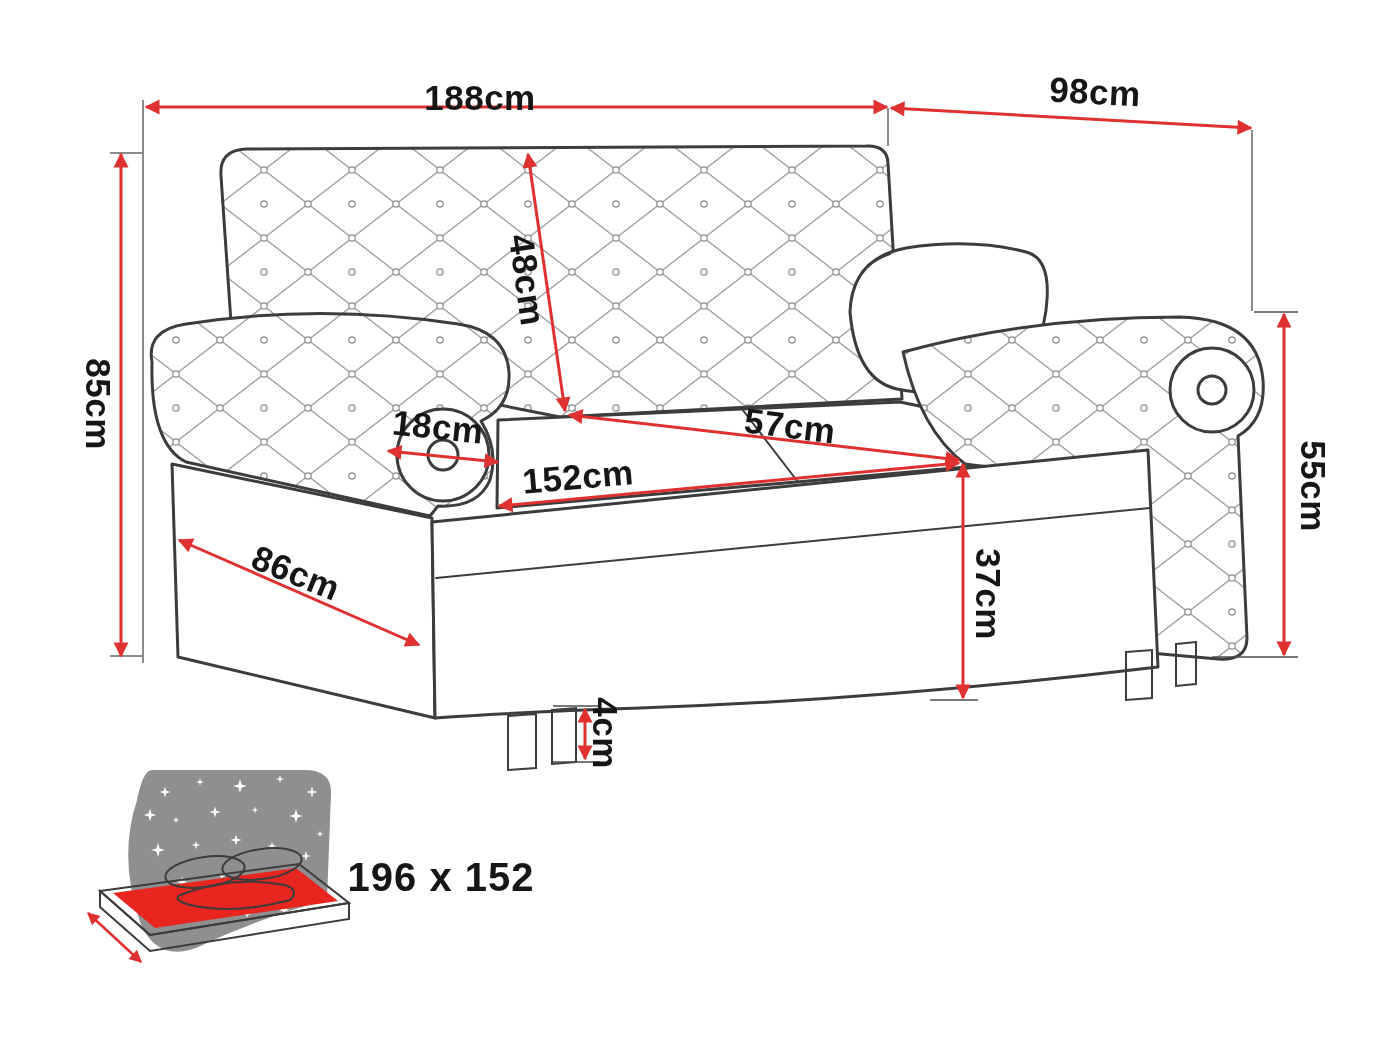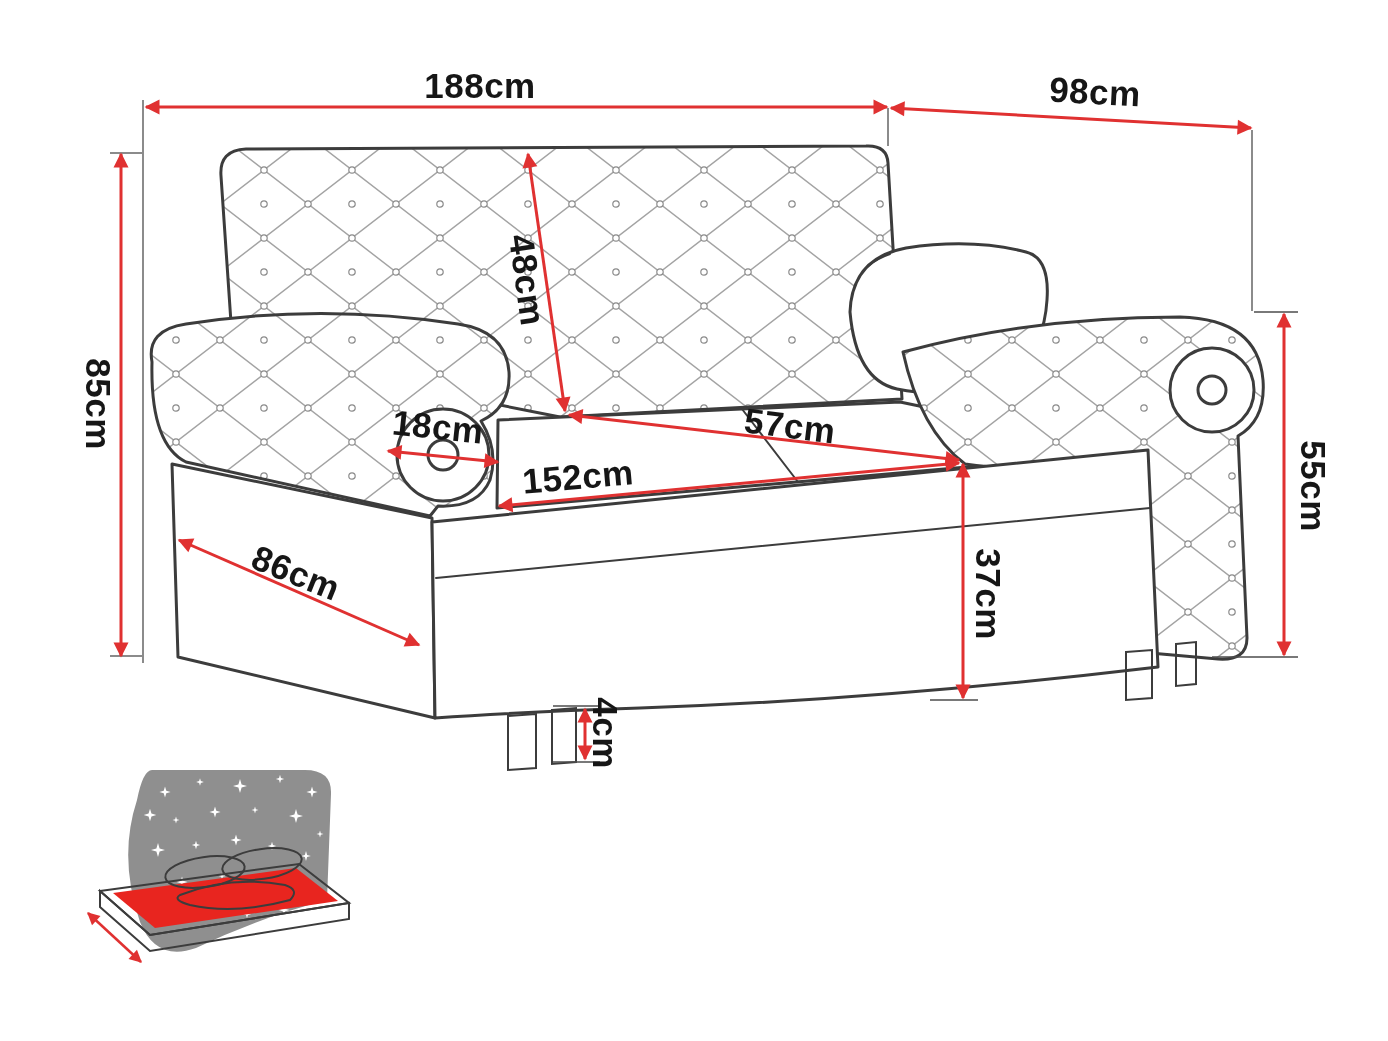--- a/index.html
+++ b/index.html
@@ -133,21 +133,21 @@
       <path class="thin" fill="#ffffff" d="M 100,891 L 299,864 L 349,903 L 150,935 Z"></path>
       <path class="thin" fill="#ffffff" d="M 100,891 L 100,907 L 150,951 L 349,919 L 349,903 L 150,935 Z"></path>
       <path fill="#e8251f" d="M 113,893 L 296,868 L 338,901 L 155,928 Z"></path>
       <ellipse class="thin" fill="#ffffff" cx="205" cy="872" rx="40" ry="15" transform="rotate(-8 205 872)"></ellipse>
       <ellipse class="thin" fill="#ffffff" cx="262" cy="864" rx="40" ry="15" transform="rotate(-8 262 864)"></ellipse>
       <path class="thin" fill="#ffffff" d="M 180,895 Q 230,875 285,885 Q 300,890 290,900 Q 235,915 190,905 Q 172,900 180,895 Z"></path>
       <line class="dimthin" x1="88" y1="913" x2="141" y2="962" marker-start="url(#ar)" marker-end="url(#ar)"></line>
     </g>
   </svg>
 
-  <div class="dim-label" style="left:480px;top:86px;transform:translate(-50%,-50%);">188cm</div>
+  <div class="dim-label" style="left:480px;top:98px;transform:translate(-50%,-50%);">188cm</div>
 
   <div class="dim-label" style="left:1095px;top:92px;transform:translate(-50%,-50%) rotate(3deg);">98cm</div>
 
   <div class="dim-label" style="left:98px;top:404px;transform:translate(-50%,-50%) rotate(90deg);">85cm</div>
 
   <div class="dim-label" style="left:527px;top:280px;transform:translate(-50%,-50%) rotate(82deg);">48cm</div>
 
   <div class="dim-label" style="left:438px;top:427px;transform:translate(-50%,-50%) rotate(6deg);">18cm</div>
 
   <div class="dim-label" style="left:790px;top:426px;transform:translate(-50%,-50%) rotate(7deg);">57cm</div>
@@ -155,14 +155,15 @@
   <div class="dim-label" style="left:578px;top:477px;transform:translate(-50%,-50%) rotate(-5deg);">152cm</div>
 
   <div class="dim-label" style="left:296px;top:573px;transform:translate(-50%,-50%) rotate(22deg);">86cm</div>
 
   <div class="dim-label" style="left:1313px;top:486px;transform:translate(-50%,-50%) rotate(90deg);">55cm</div>
 
   <div class="dim-label" style="left:988px;top:594px;transform:translate(-50%,-50%) rotate(90deg);">37cm</div>
 
   <div class="dim-label" style="left:605px;top:733px;transform:translate(-50%,-50%) rotate(90deg);">4cm</div>
 
+  <div class="dim-label big" style="left:441px;top:877px;transform:translate(-50%,-50%);">196 x 152</div>
 
 </div>
 
 </body></html>

